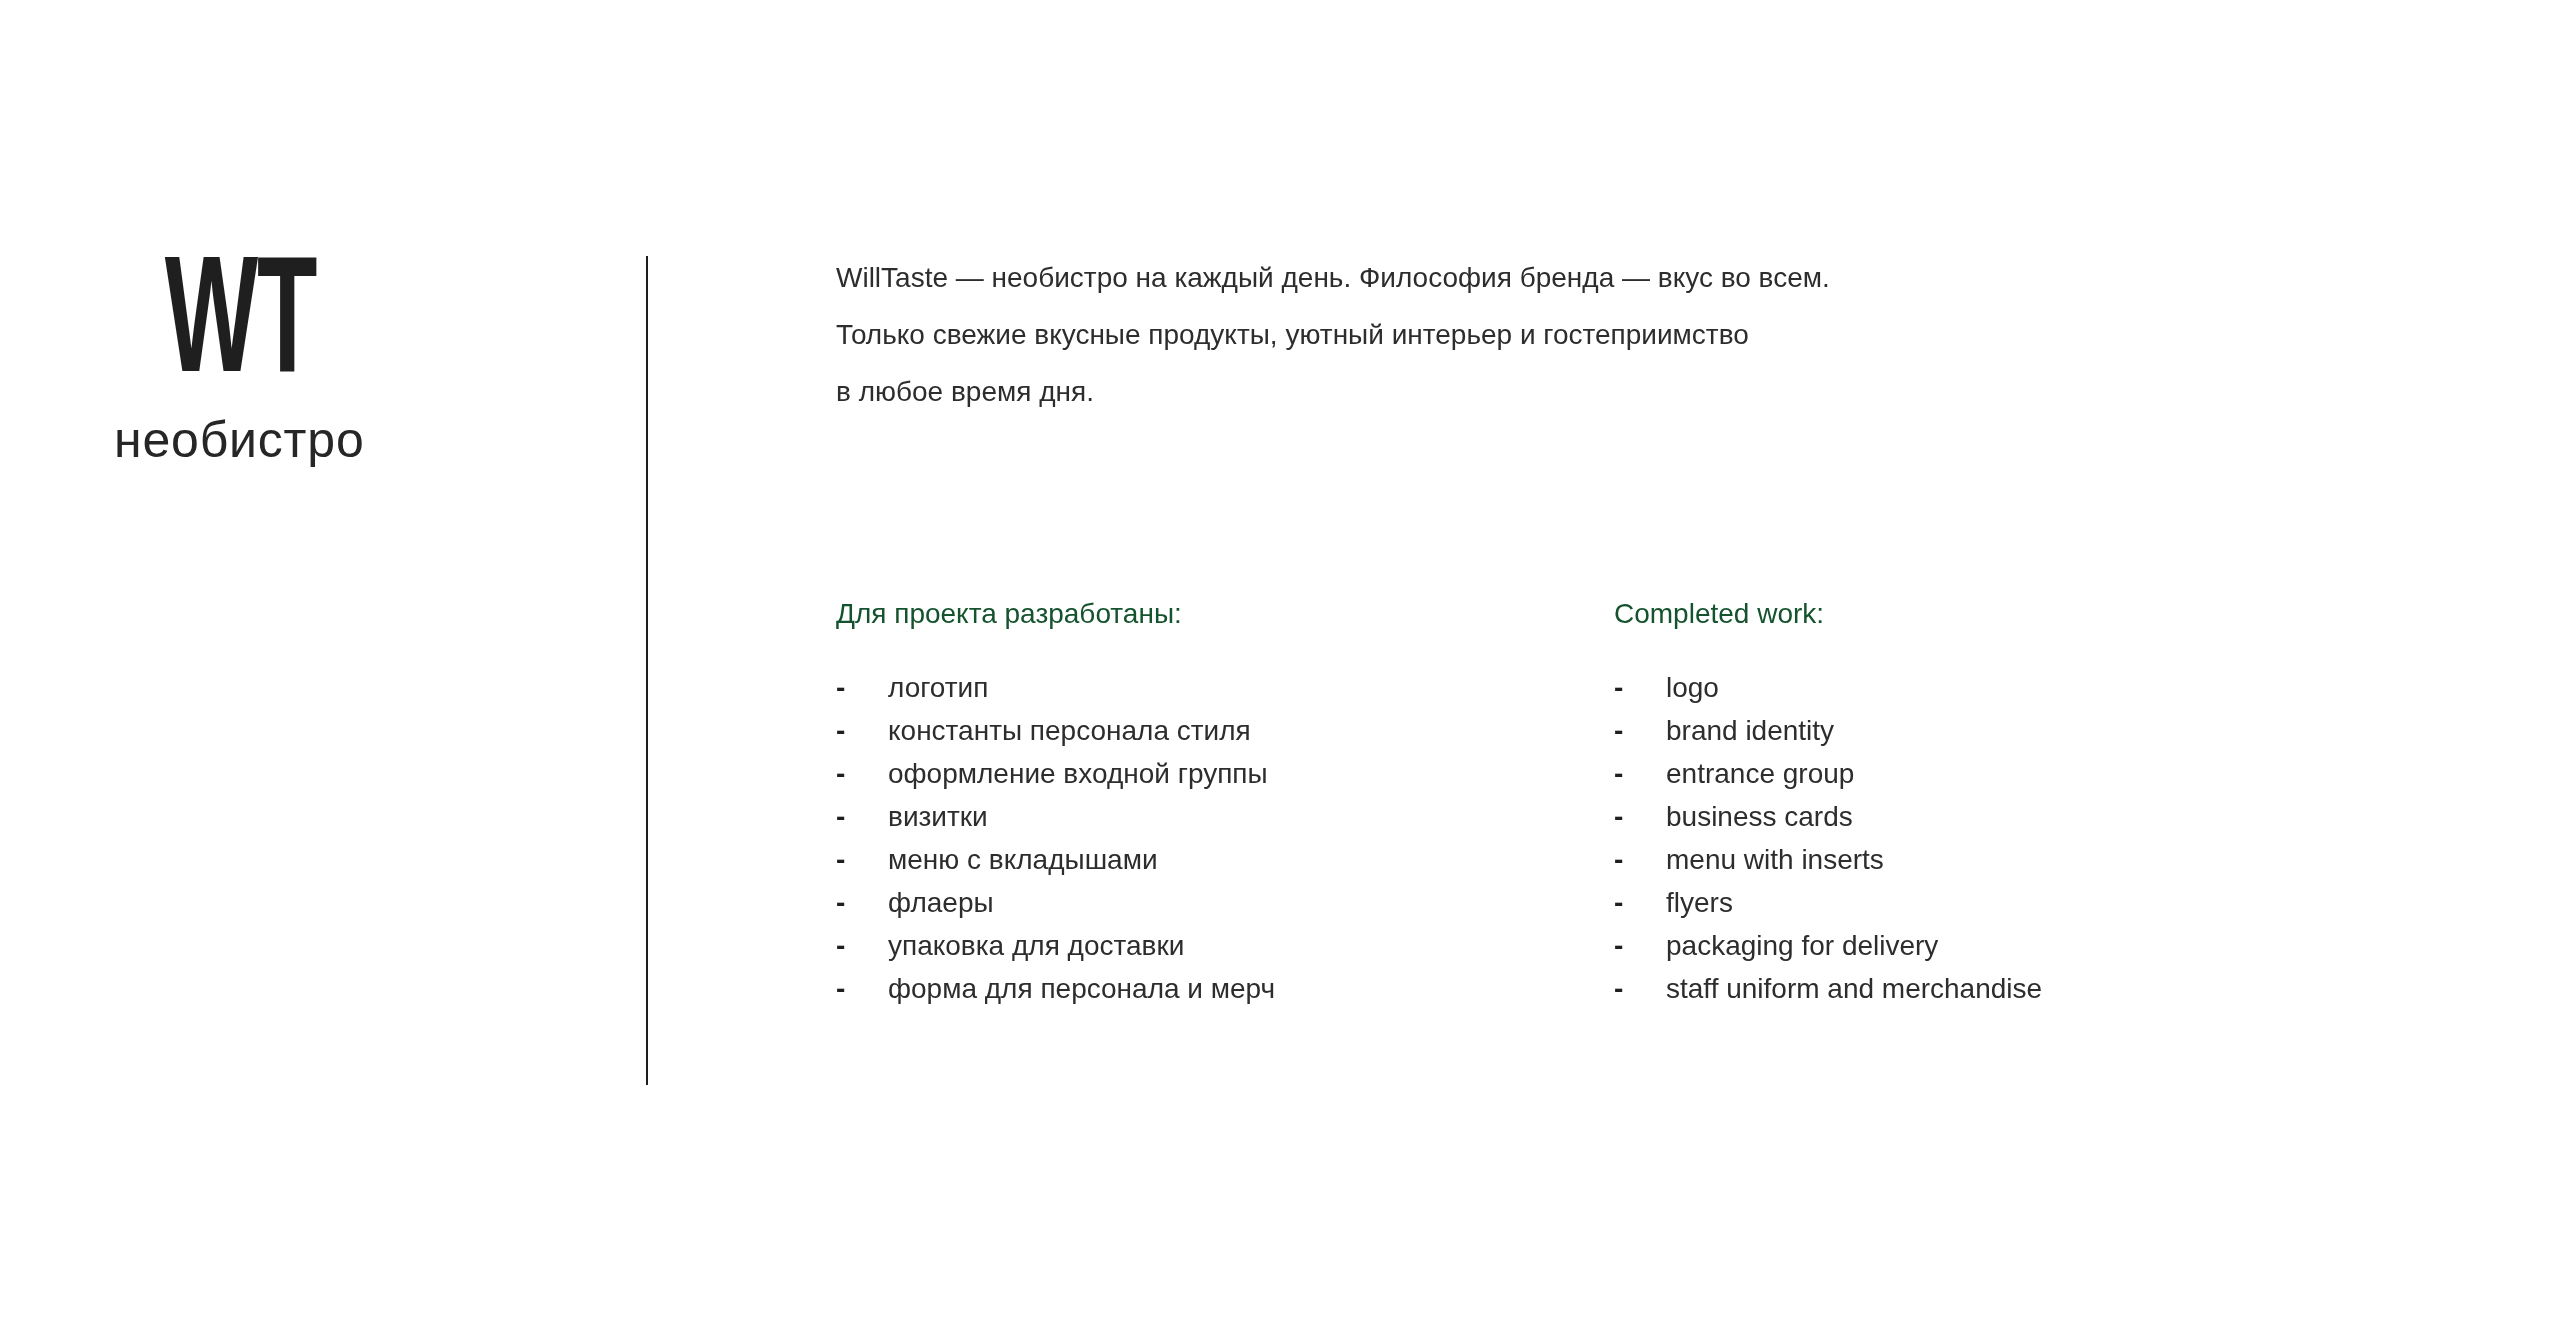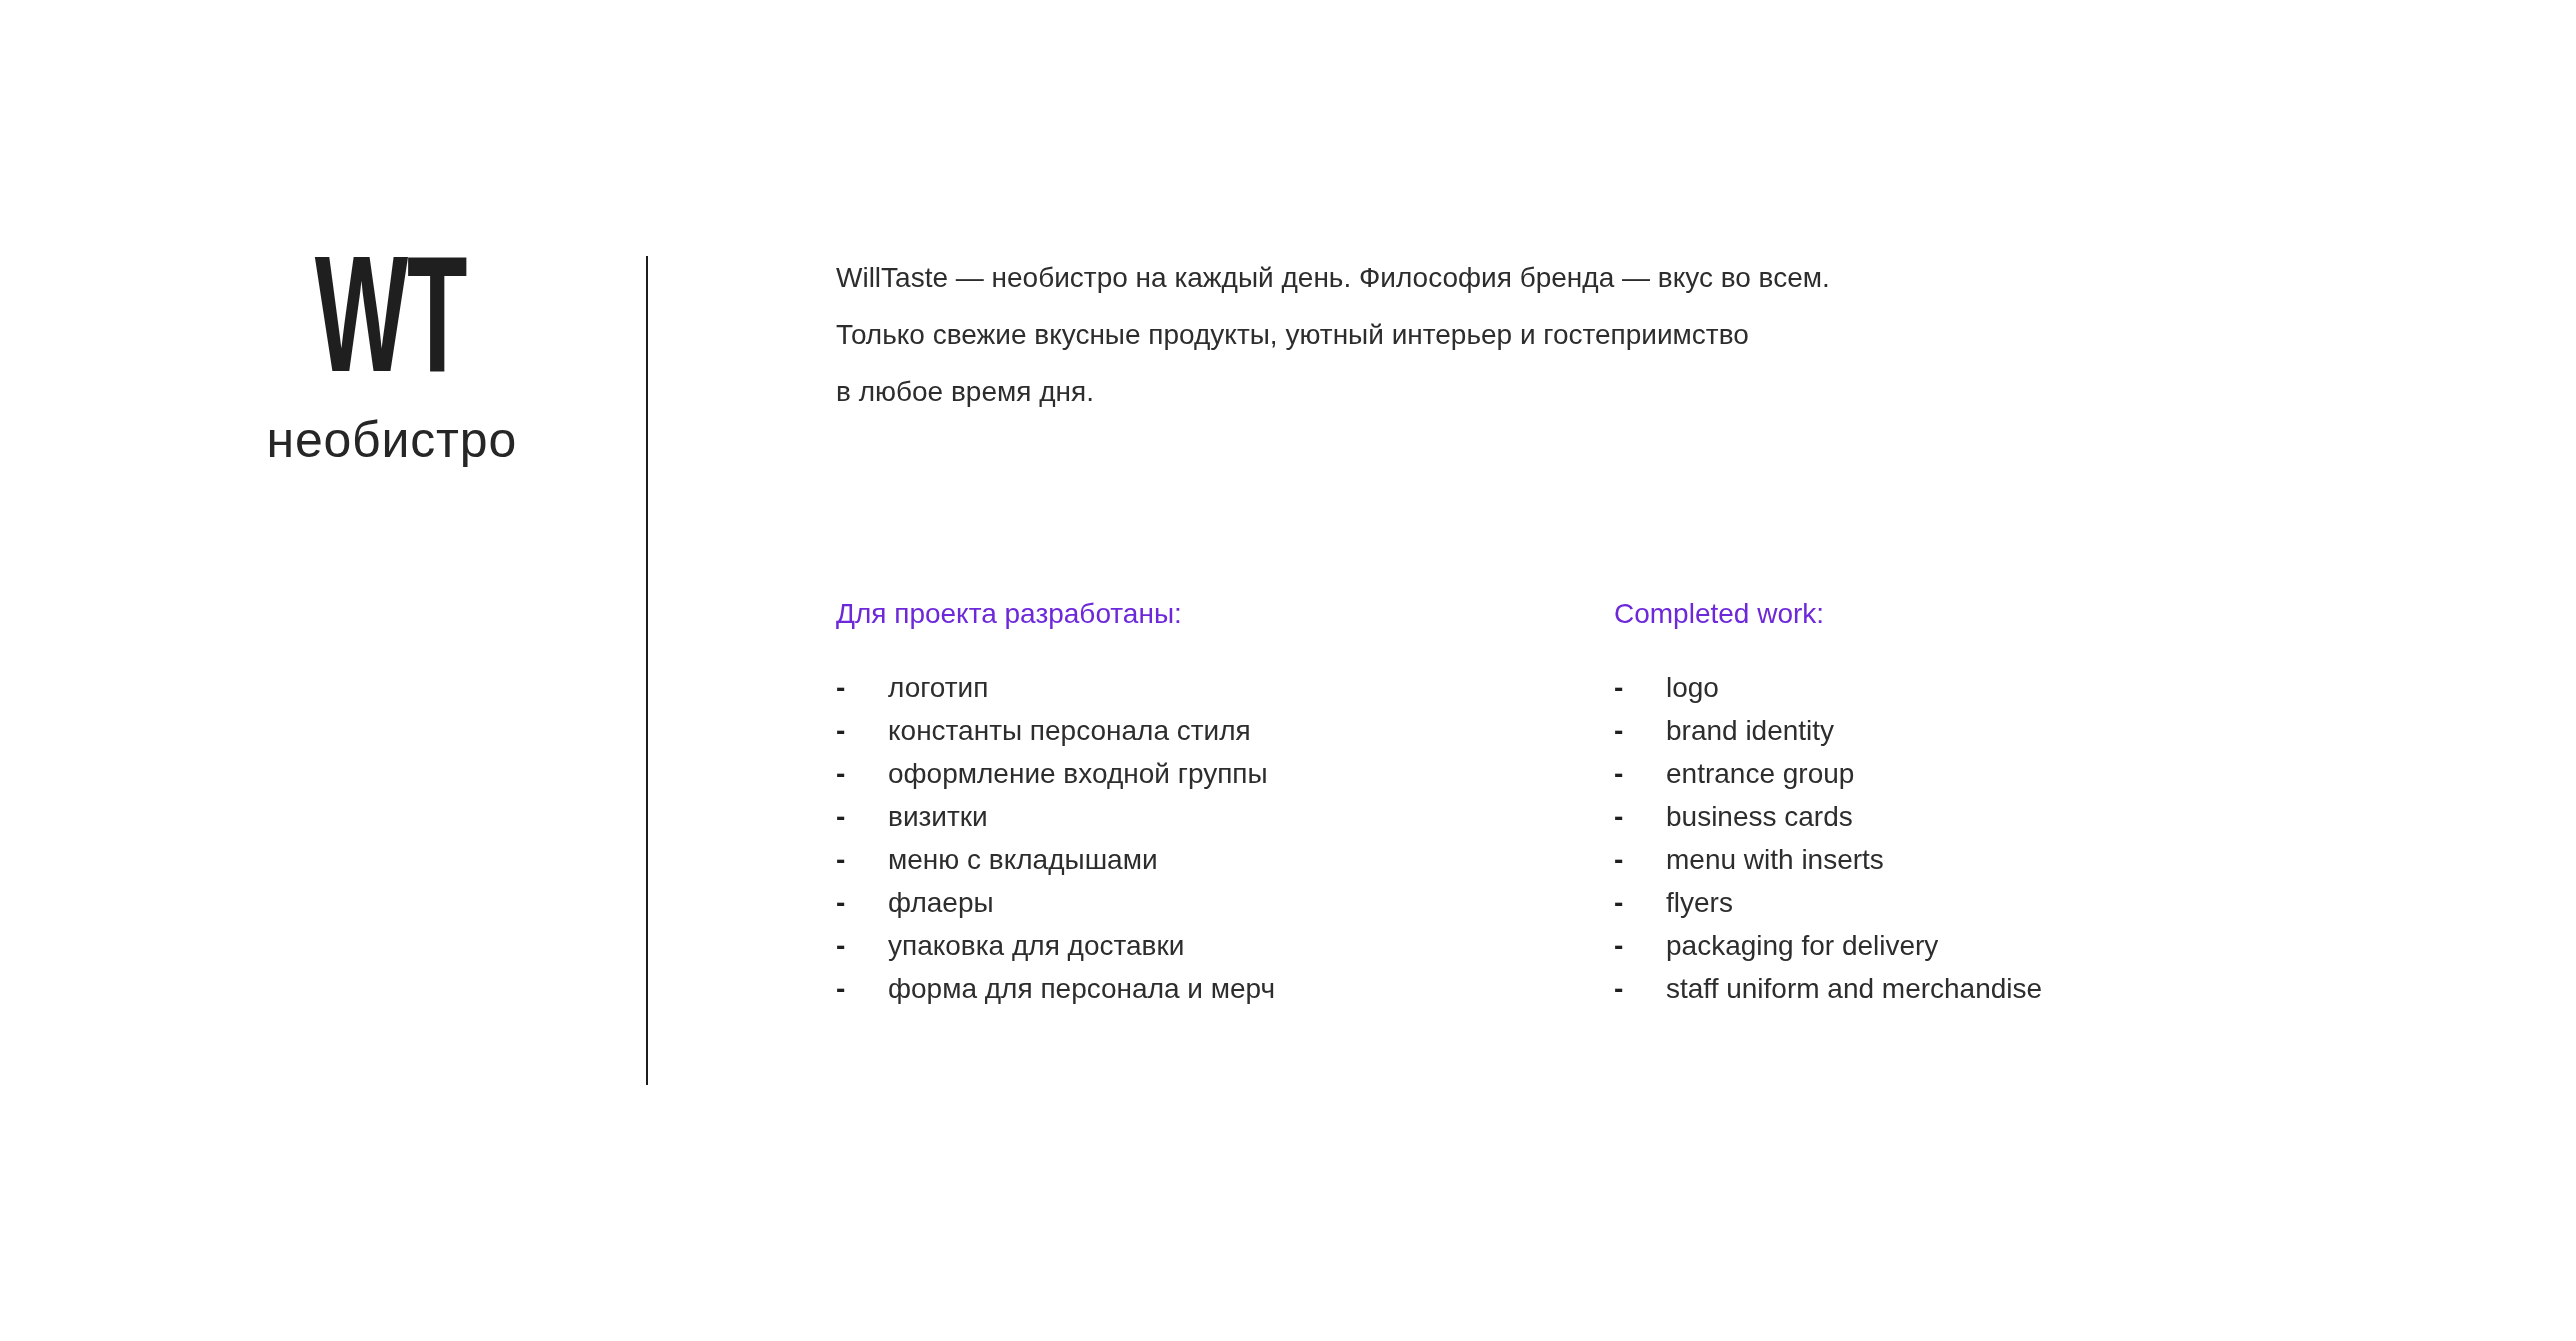--- a/index.html
+++ b/index.html
@@ -18,21 +18,21 @@
   }
 
   
   .logo {
     position: absolute;
     left: 114px;
     top: 232px;
     width: 403px;
     display: flex;
     flex-direction: column;
-    align-items: flex-end;
+    align-items: flex-start;
     color: #1f1f1f;
   }
   .logo-monogram {
     font-size: 165px;
     font-weight: 700;
     line-height: 1;
     letter-spacing: -0.01em;
     transform: scaleX(0.60);
     transform-origin: center top;
     white-space: nowrap;
@@ -84,21 +84,21 @@
   .list-col {
     width: 778px;
     flex: 0 0 auto;
   }
   .list-col.en {
     width: auto;
   }
   .list-heading {
     font-size: 28px;
     line-height: 43px;
-    color: #6d28d9;
+    color: #14532d;
   }
   ul.work-list {
     list-style: none;
     margin: 31px 0 0 0;
     padding: 0;
   }
   ul.work-list li {
     display: flex;
     font-size: 28px;
     line-height: 43px;

